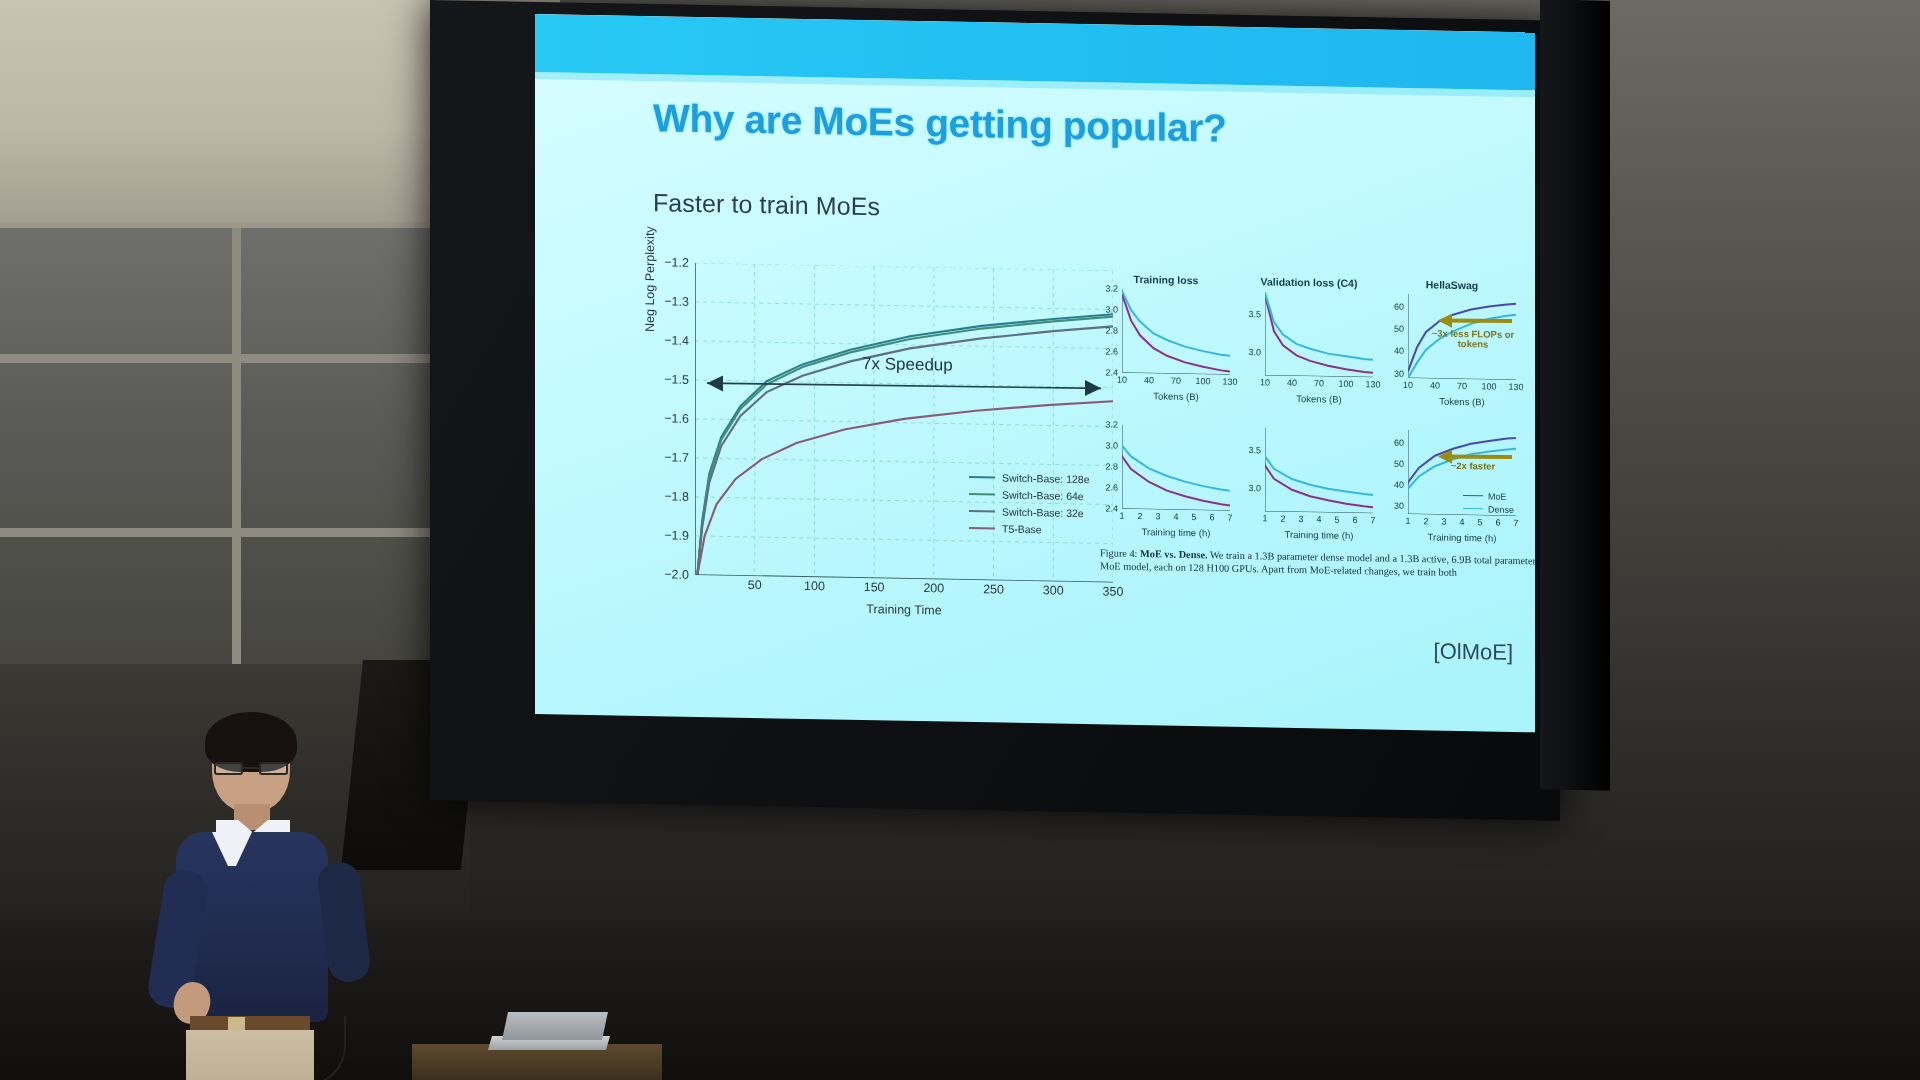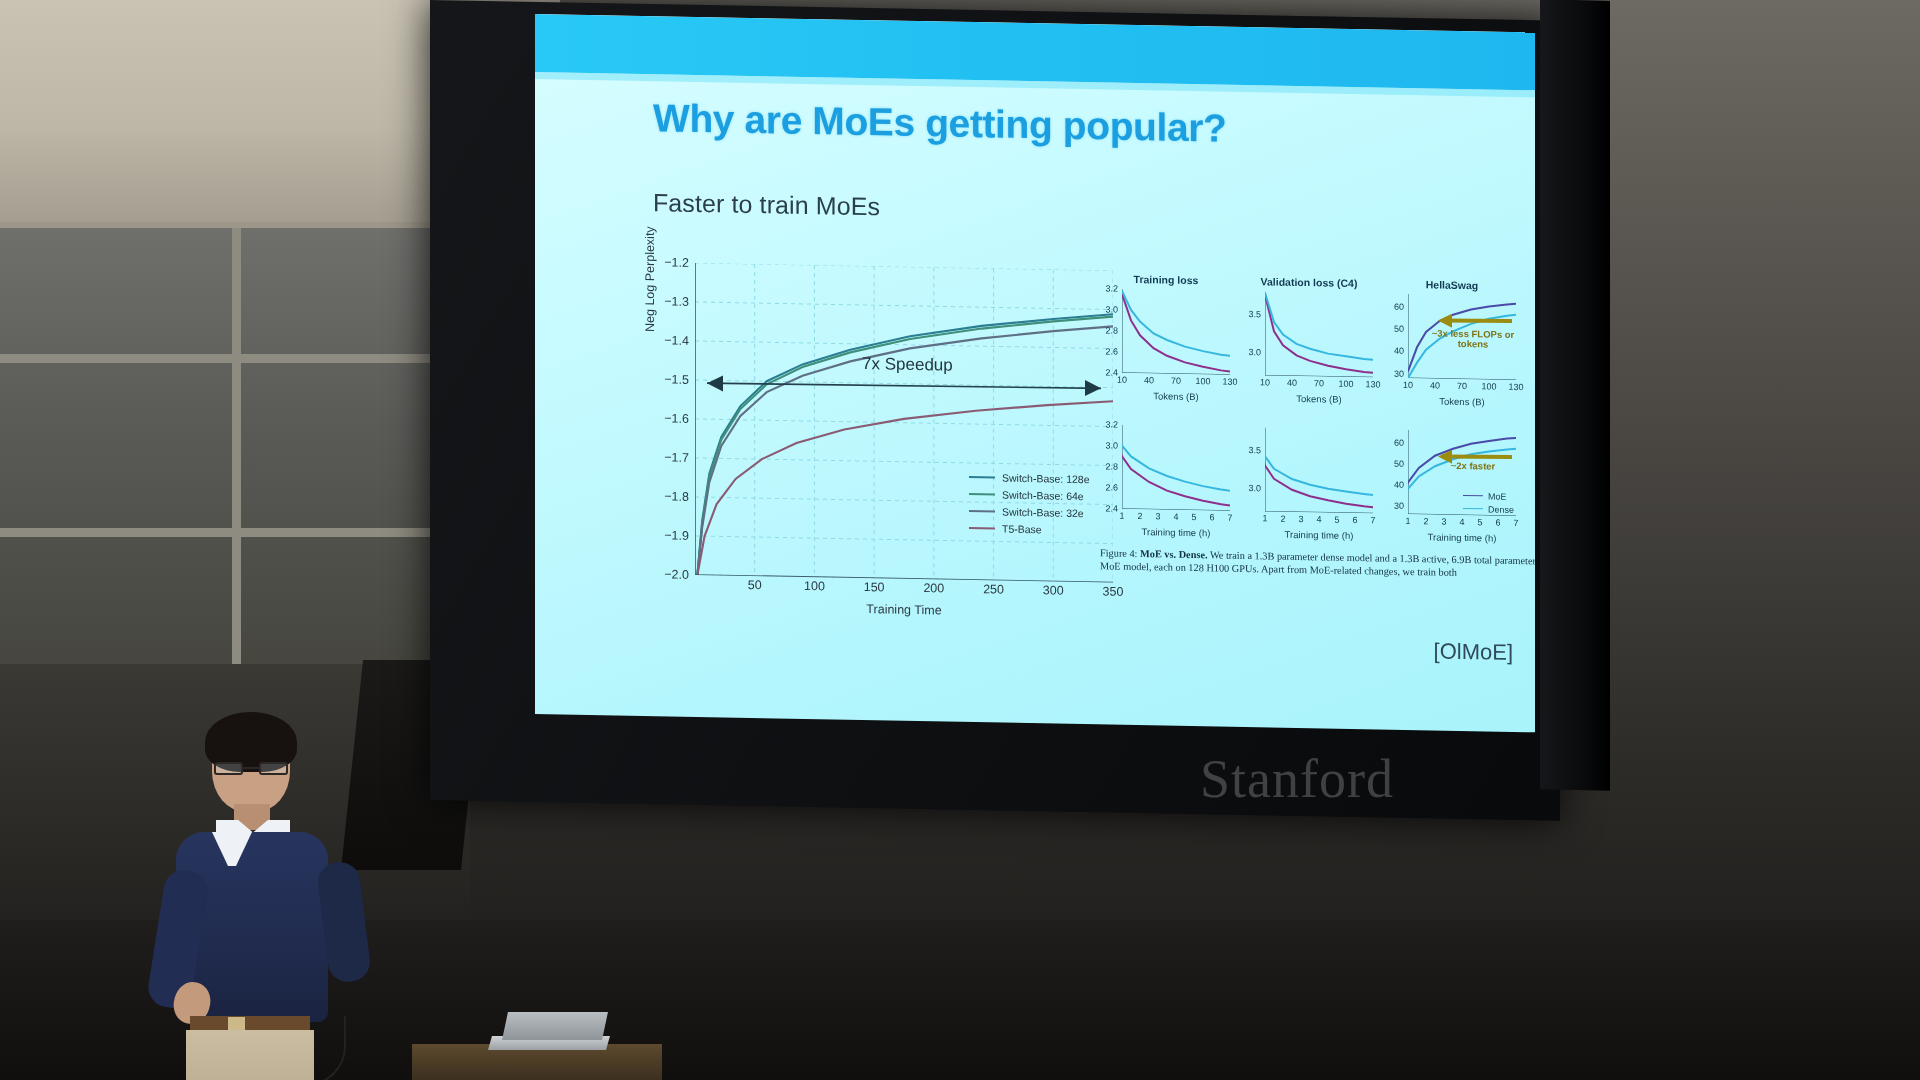--- a/index.html
+++ b/index.html
@@ -437,14 +437,13 @@
     <div class="p-belt"></div>
     <div class="p-buckle"></div>
     <div class="p-legs"></div>
     <div class="p-cable"></div>
   </div>
 
   <div class="desk"></div>
   <div class="laptop-base"></div>
   <div class="laptop-lid"></div>
 
-  <div class="stanford">Stanford</div>
 </div>
 
 </body></html>

